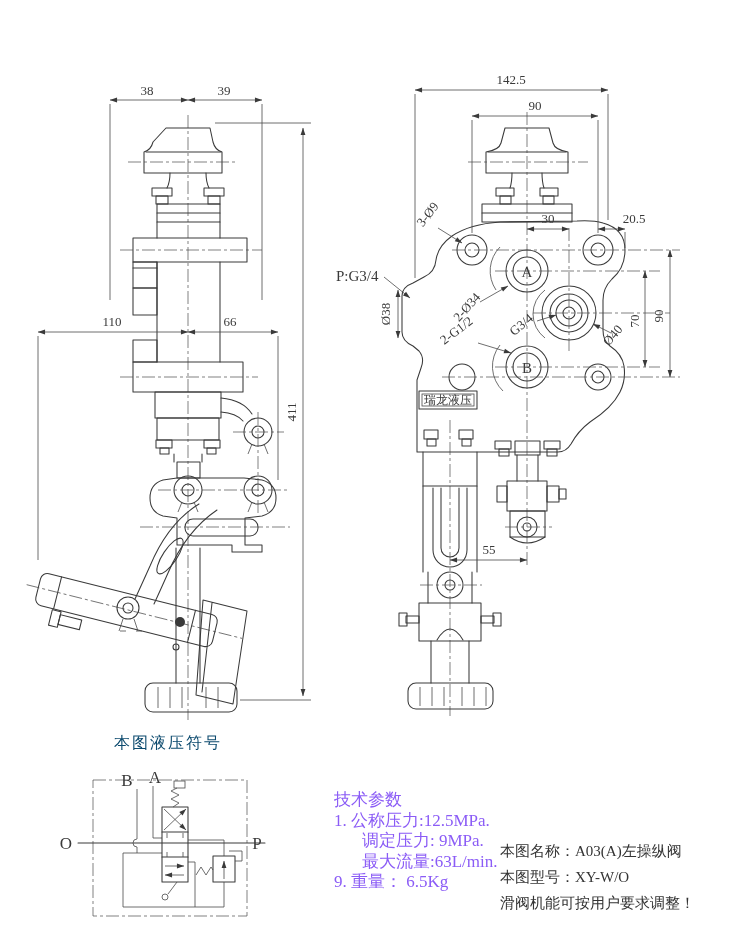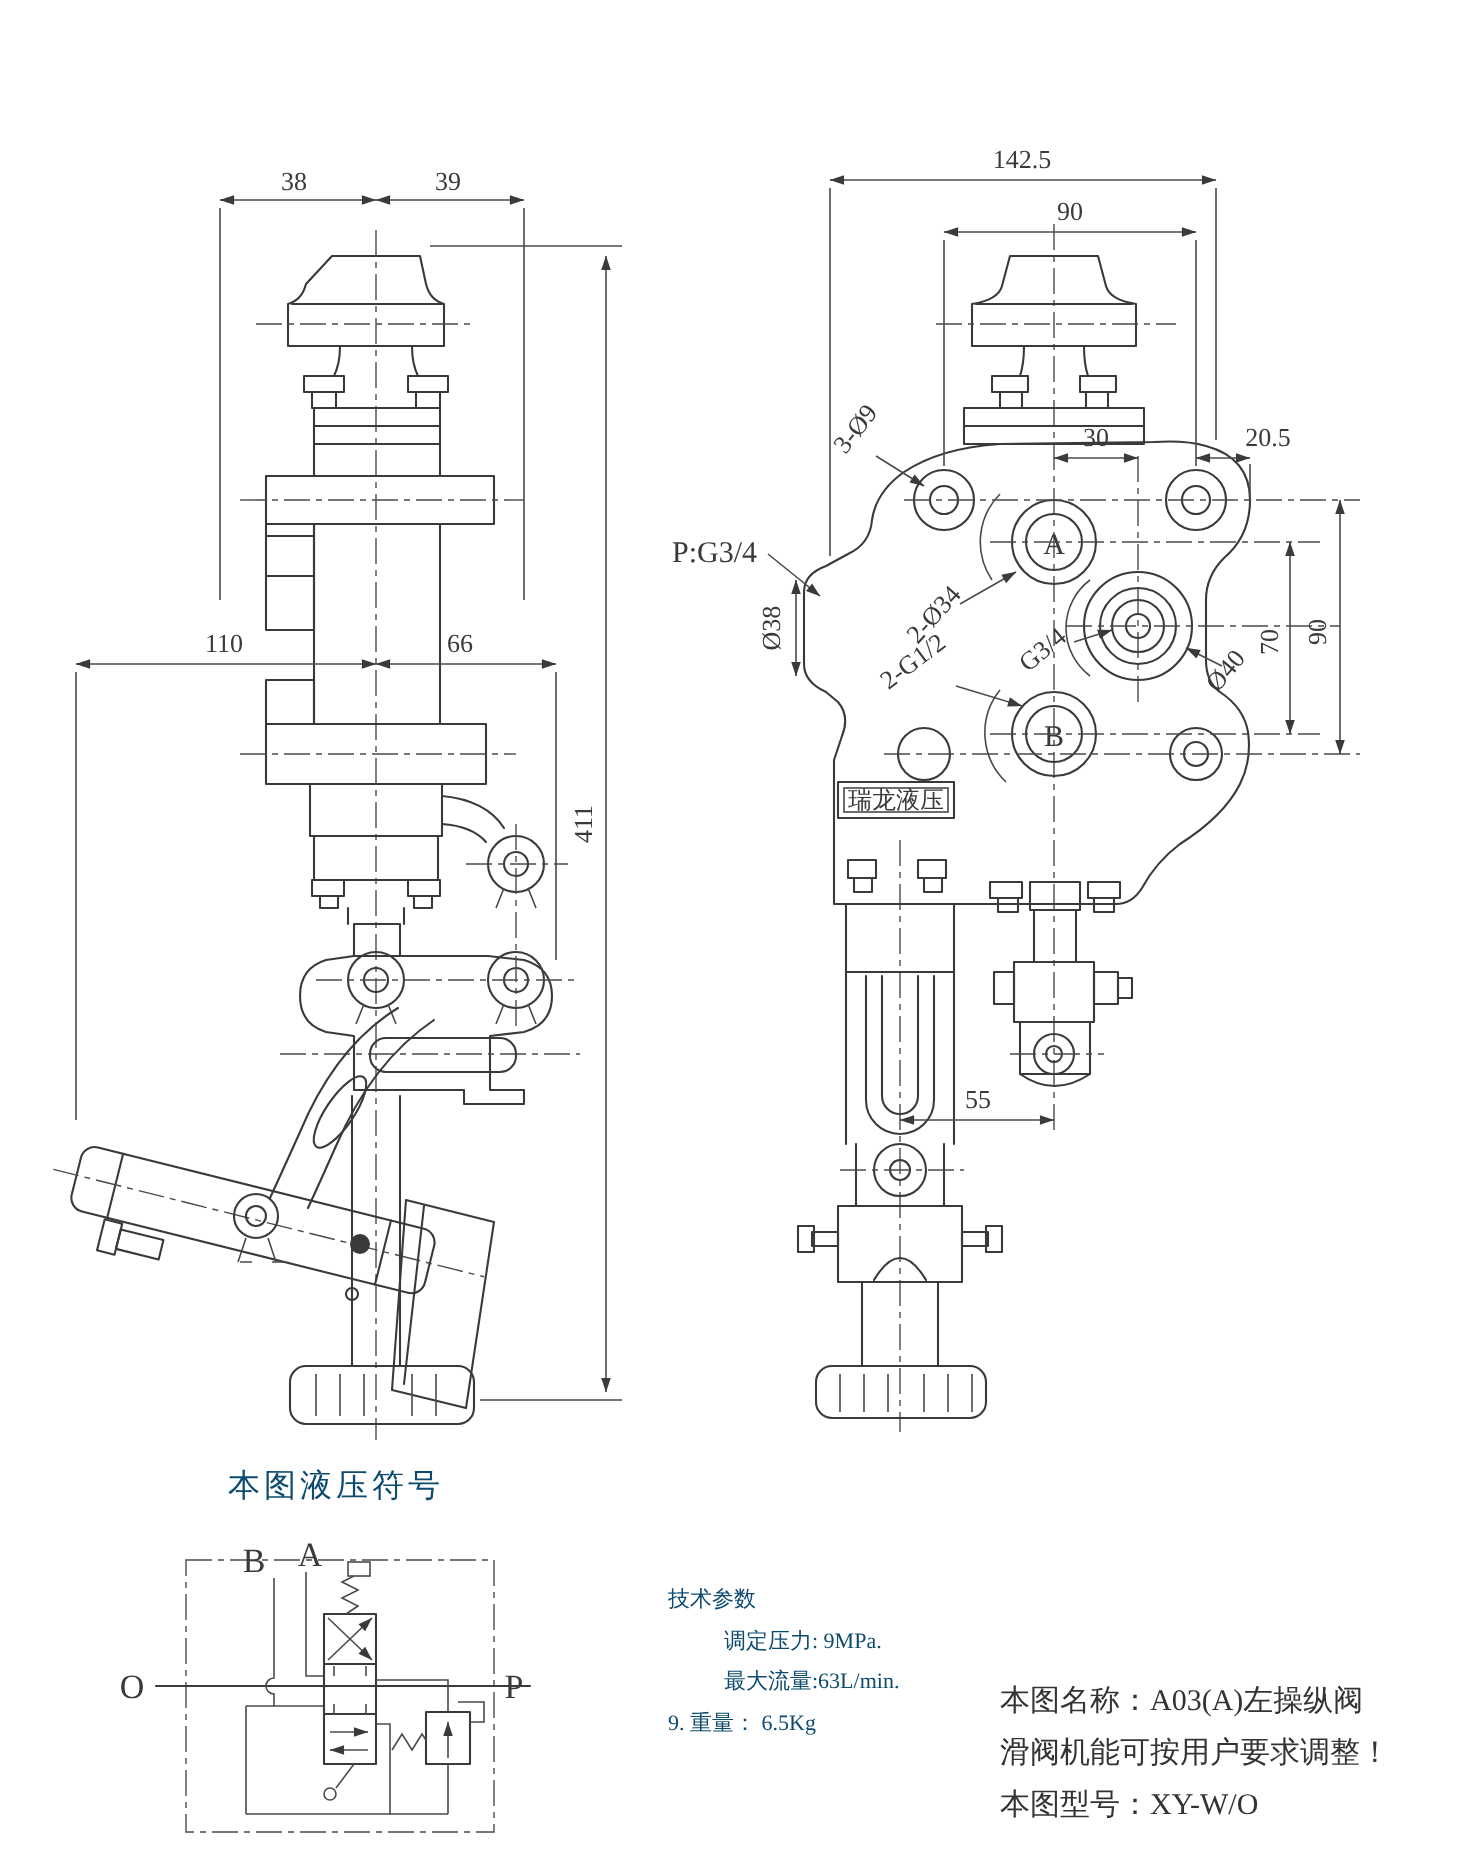--- a/index.html
+++ b/index.html
@@ -1,21 +1,21 @@
 <!DOCTYPE html>
 <html><head>
 <meta charset="utf-8">
 <style>
   html,body{margin:0;padding:0;background:#ffffff;}
   .stage{position:relative;width:740px;height:925px;background:#ffffff;overflow:hidden;
          font-family:"Liberation Serif","DejaVu Serif",serif;color:#333;}
   .title{position:absolute;left:42px;top:7px;font-size:14px;letter-spacing:1px;color:#333;}
   .svgwrap{position:absolute;left:0;top:0;width:664px;height:925px;border-radius:23px;}
   .sym-heading{position:absolute;left:114px;top:733px;font-size:16px;letter-spacing:2px;color:#0c4a6e;}
-  .tech{position:absolute;left:334px;top:790px;font-size:11px;line-height:20.5px;color:#0c4a6e;}
+  .tech{position:absolute;left:334px;top:790px;font-size:17px;line-height:20.5px;color:#8b5cf6;}
   .tech .ind{padding-left:28px;}
   .info{position:absolute;left:500px;top:818px;font-size:15px;line-height:26px;color:#333;margin-top:20px;}
   
   .ln{fill:none;stroke:#3a3a3a;stroke-width:1.05;stroke-linecap:round;stroke-linejoin:round;}
   .tn{fill:none;stroke:#4a4a4a;stroke-width:0.8;}
   .cl{fill:none;stroke:#4a4a4a;stroke-width:0.7;stroke-dasharray:13 3 3 3;}
   .dim{font-family:"Liberation Serif","DejaVu Serif",serif;font-size:13px;fill:#3a3a3a;}
   .dimcn{font-family:"Liberation Serif","DejaVu Serif",serif;font-size:12px;fill:#3a3a3a;}
   .pl{font-family:"Liberation Serif","DejaVu Serif",serif;font-size:15px;fill:#3a3a3a;}
   .plb{font-family:"Liberation Serif","DejaVu Serif",serif;font-size:17px;fill:#3a3a3a;}
@@ -325,24 +325,25 @@
         <path class="tn" d="M188,862 H195 V907"></path>
       </g>
     </g>
   </svg>
   </div>
 
   <div class="sym-heading">本图液压符号</div>
 
   <div class="tech">
     <div>技术参数</div>
+    <div>1. 公称压力:12.5MPa.</div>
     <div class="ind">调定压力: 9MPa.</div>
     <div class="ind">最大流量:63L/min.</div>
     <div>9. 重量： 6.5Kg</div>
   </div>
 
   <div class="info">
     <div>本图名称：A03(A)左操纵阀</div>
+    <div>本图型号：XY-W/O</div>
     <div>滑阀机能可按用户要求调整！</div>
-    <div>本图型号：XY-W/O</div>
   </div>
 
 </div>
 
 </body></html>

